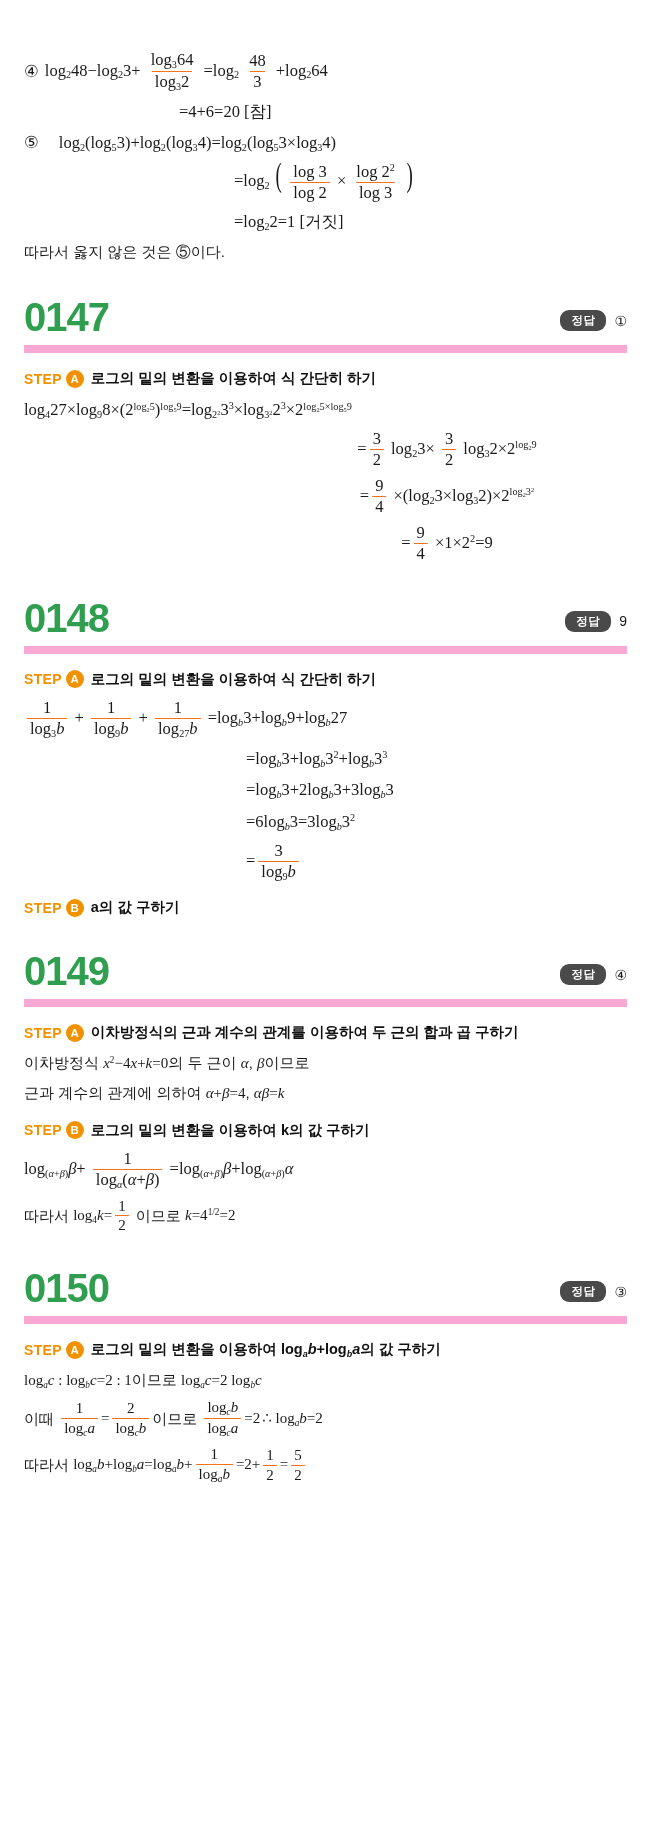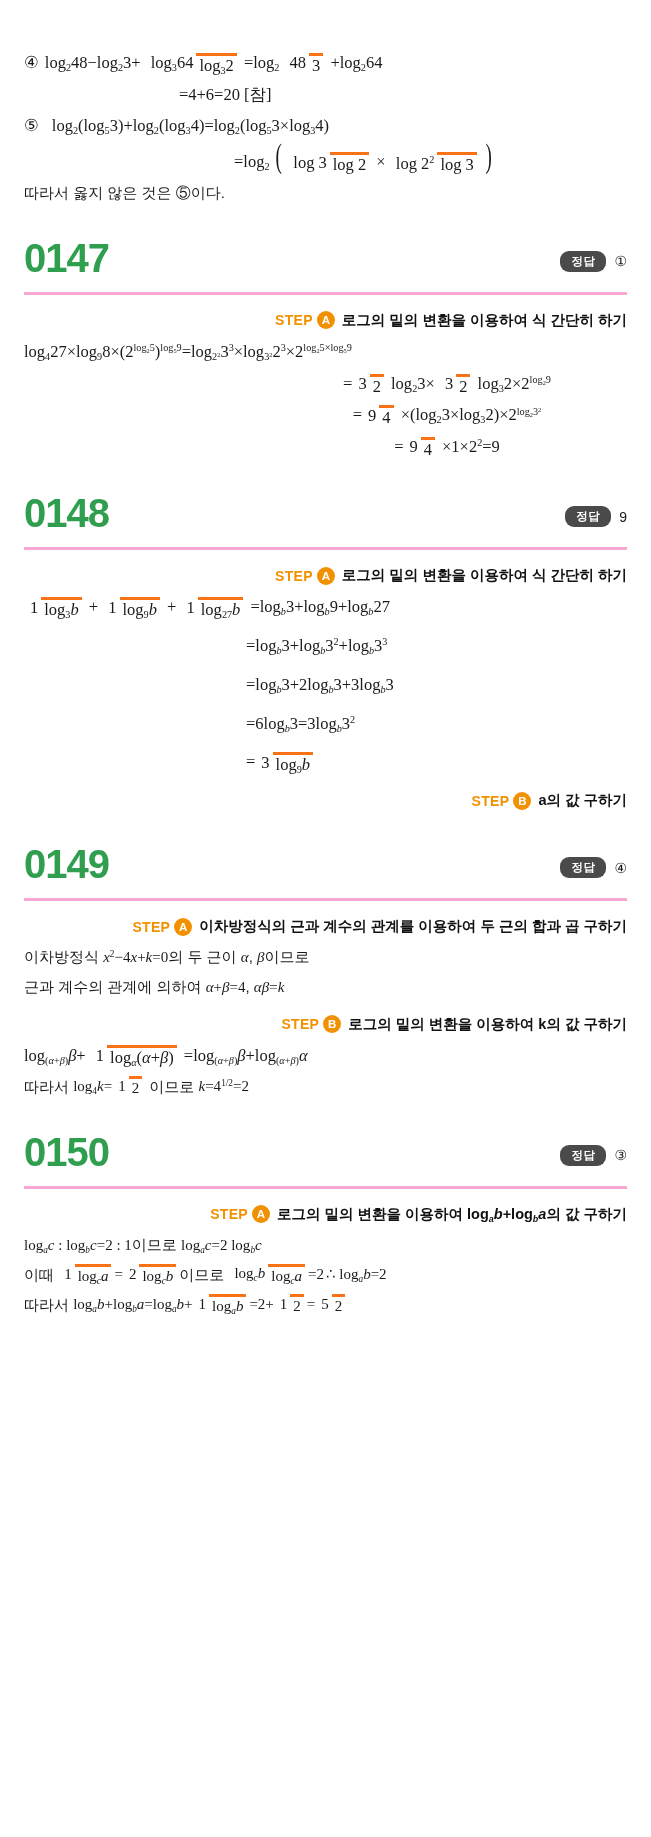--- a/index.html
+++ b/index.html
@@ -13,52 +13,52 @@
   .page { width: 651px; padding: 0 24px 20px 24px; }
 
   
   .math { font-family: "Liberation Serif", serif; font-style: normal; }
   .it { font-style: italic; }
   sub { font-size: 0.62em; vertical-align: -0.28em; }
   sup { font-size: 0.62em; vertical-align: 0.55em; }
 
   .frac {
     display: inline-flex;
-    flex-direction: row;
+    flex-direction: column;
     align-items: center;
     vertical-align: middle;
     margin: 0 3px;
     line-height: 1.12;
   }
   .frac .num { padding: 0 3px 1px 3px; }
-  .frac .den { padding: 1px 3px 0 3px; border-top: 3px solid #f97316; }
+  .frac .den { padding: 1px 3px 0 3px; border-top: 1px solid #f97316; }
 
   .paren-big {
     display: inline-flex; align-items: center;
     font-size: 2.1em; line-height: 0.6; font-weight: 300;
     transform: scaleX(0.55); margin: 0 -1px;
   }
 
   .line { margin: 7px 0; font-size: 16.5px; line-height: 1.45; }
   .row { display: flex; align-items: center; }
   .row.indent-1 { padding-left: 155px; }
-  .row.indent-3 { padding-left: 222px; margin-top: 14px; }
+  .row.indent-3 { padding-left: 222px; }
   .row.indent-4 { padding-left: 243px; justify-content: center; }
   .row.indent-6 { padding-left: 210px; }
   .row.indent-7 { padding-left: 190px; }
 
   .text-ko { font-family: "Liberation Sans", sans-serif; font-size: 15px; }
 
   
   .prob-head {
     display: flex;
     align-items: flex-end;
     justify-content: space-between;
-    border-bottom: 3px solid #f9a8d4;
-    padding-bottom: 14px;
+    border-bottom: 8px solid #f9a8d4;
+    padding-bottom: 8px;
     margin-top: 34px;
     margin-bottom: 6px;
   }
   .prob-num {
     font-family: "Liberation Sans", sans-serif;
     font-weight: bold;
     font-size: 40px;
     color: #2f9e4f;
     letter-spacing: -1px;
     line-height: 1;
@@ -79,21 +79,20 @@
     font-size: 14px;
     color: #1a1a1a;
   }
 
   
   .step {
     display: flex;
     align-items: center;
     gap: 7px;
     margin: 16px 0 10px 0;
-    justify-content: flex-end;
   }
   .step-label {
     font-family: "Liberation Sans", sans-serif;
     font-weight: bold;
     font-size: 14px;
     color: #f29100;
     letter-spacing: 0.3px;
   }
   .step-badge {
     display: inline-flex;
@@ -142,21 +141,21 @@
       </span>
     </div>
 
 
     <div class="line row indent-1">
       <span class="math">=4+6=20 [참]</span>
     </div>
 
     <div class="line row">
       <span class="math">⑤</span>
-      <span class="math" style="margin-left:13px;">
+      <span class="math" style="margin-left:20px;">
         log<sub>2</sub>(log<sub>5</sub>3)+log<sub>2</sub>(log<sub>3</sub>4)=log<sub>2</sub>(log<sub>5</sub>3×log<sub>3</sub>4)
       </span>
     </div>
 
     <div class="line row indent-6">
       <span class="math">
         =log<sub>2</sub>
         <span class="paren-big">(</span>
         <span class="frac">
             <span class="num">log 3</span>
@@ -164,20 +163,23 @@
           </span>
         ×
         <span class="frac">
             <span class="num">log 2<sup>2</sup></span>
             <span class="den">log 3</span>
           </span>
         <span class="paren-big">)</span>
       </span>
     </div>
 
+    <div class="line row indent-6">
+      <span class="math">=log<sub>2</sub>2=1 [거짓]</span>
+    </div>
 
     <div class="line text-ko">따라서 옳지 않은 것은 ⑤이다.</div>
   </div>
 
   <div class="prob-head">
     <div class="prob-num">0147</div>
     <div class="ans-wrap">
       <span class="ans-pill">정답</span>
       <span class="ans-val">①</span>
     </div>

